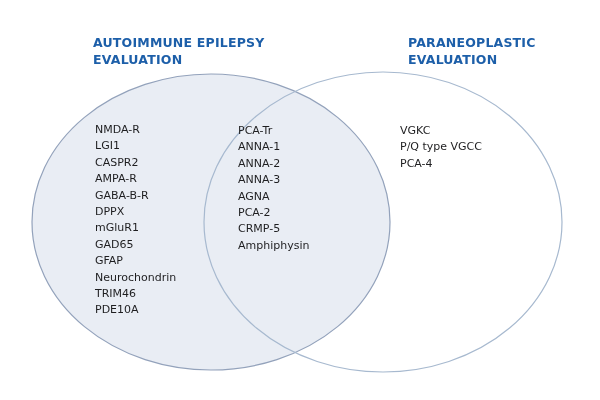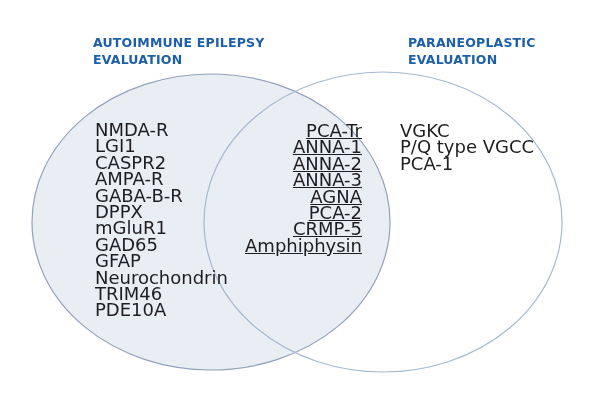--- a/index.html
+++ b/index.html
@@ -28,27 +28,27 @@
     font-weight: bold;
     line-height: 17px;
     letter-spacing: 0.2px;
     color: #1d5fa9;
     white-space: pre-line;
   }
   .set-title.left  { left: 93px;  top: 34px; width: 220px; }
   .set-title.right { left: 408px; top: 34px; width: 180px; }
   .item-list {
     position: absolute;
-    font-size: 18px;
+    font-size: 11px;
     line-height: 16.4px;
     color: #1e1e20;
     white-space: pre-line;
   }
   .item-list.left-items   { left: 95px;  top: 122px; text-align: left; }
-  .item-list.middle-items { left: 238px; top: 123px; width: 124px; text-align: right; text-decoration: underline; }
+  .item-list.middle-items { left: 238px; top: 123px; width: 124px; text-align: left; }
   .item-list.right-items  { left: 400px; top: 123px; text-align: left; }
 </style>
 </head>
 <body>
 
 <div class="canvas">
 
   <svg class="venn-svg" viewBox="0 0 600 400" xmlns="http://www.w3.org/2000/svg">
     <ellipse cx="211" cy="222" rx="179" ry="148" stroke-width="1.2" fill="#e9edf4" stroke="#93a2bb"></ellipse>
     <ellipse cx="383" cy="222" rx="179" ry="150" stroke-width="1.2" fill="none" stroke="#a7b9cf"></ellipse>
@@ -77,15 +77,15 @@
 ANNA-1
 ANNA-2
 ANNA-3
 AGNA
 PCA-2
 CRMP-5
 Amphiphysin</div>
 
   <div class="item-list right-items">VGKC
 P/Q type VGCC
-PCA-1</div>
+PCA-4</div>
 
 </div>
 
 </body></html>

